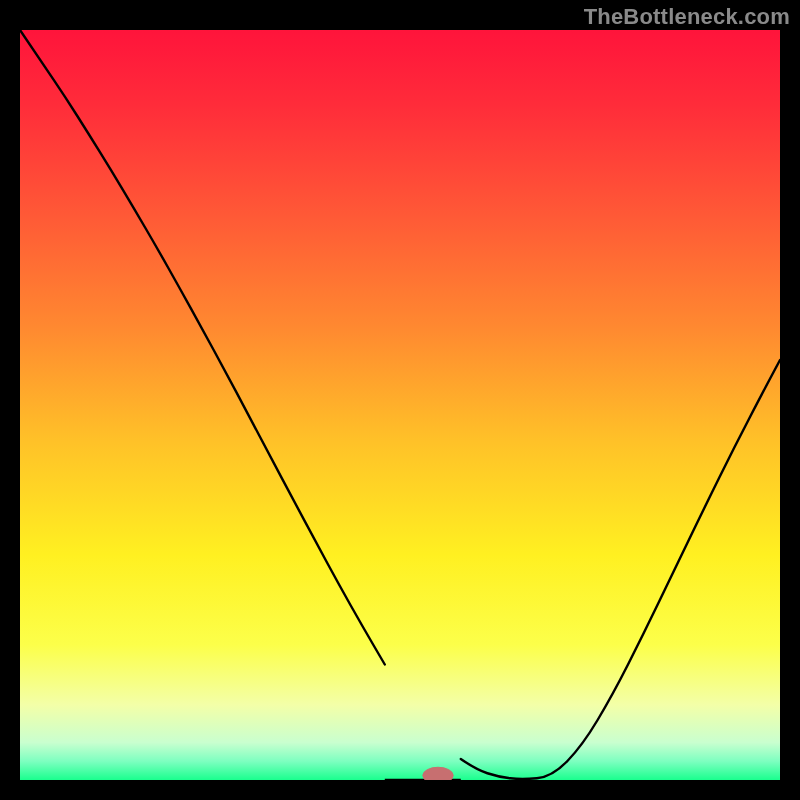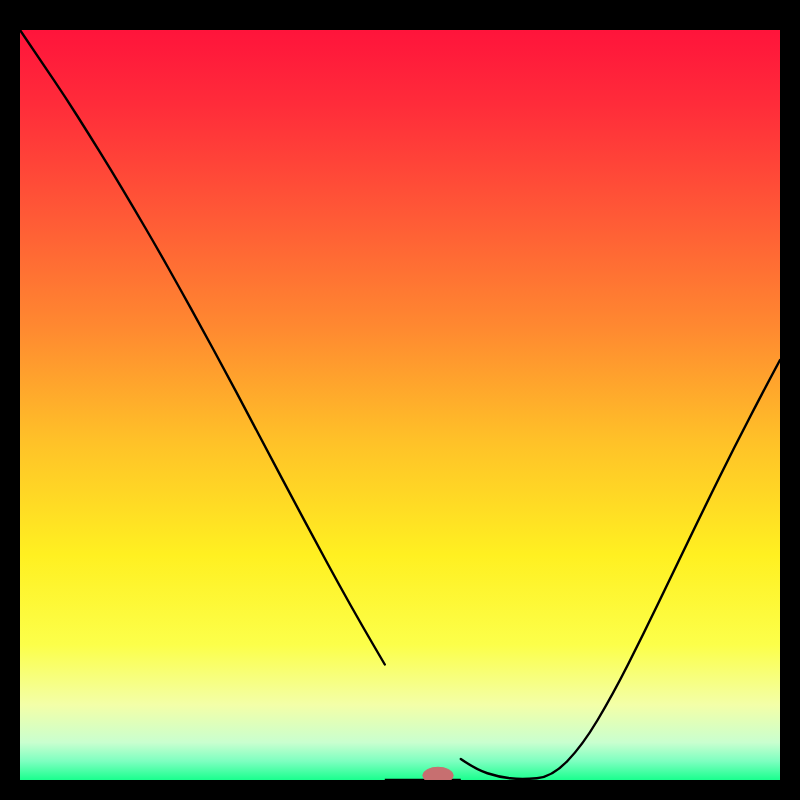--- a/index.html
+++ b/index.html
@@ -34,20 +34,21 @@
     top: 30px;
     width: 760px;
     height: 750px;
   }
   svg { display: block; }
 </style>
 </head>
 <body>
 
 <div class="frame">
+  <div class="watermark">TheBottleneck.com</div>
   <div class="plot">
     <svg id="svg" viewBox="0 0 760 750" width="760" height="750" preserveAspectRatio="none">
       <defs>
         <linearGradient id="bg-grad" x1="0" y1="0" x2="0" y2="1">
             <stop offset="0.00%" stop-color="#ff143b"></stop>
             <stop offset="10.00%" stop-color="#ff2c3a"></stop>
             <stop offset="25.00%" stop-color="#ff5a36"></stop>
             <stop offset="40.00%" stop-color="#ff8a30"></stop>
             <stop offset="55.00%" stop-color="#ffc228"></stop>
             <stop offset="70.00%" stop-color="#fff021"></stop>

